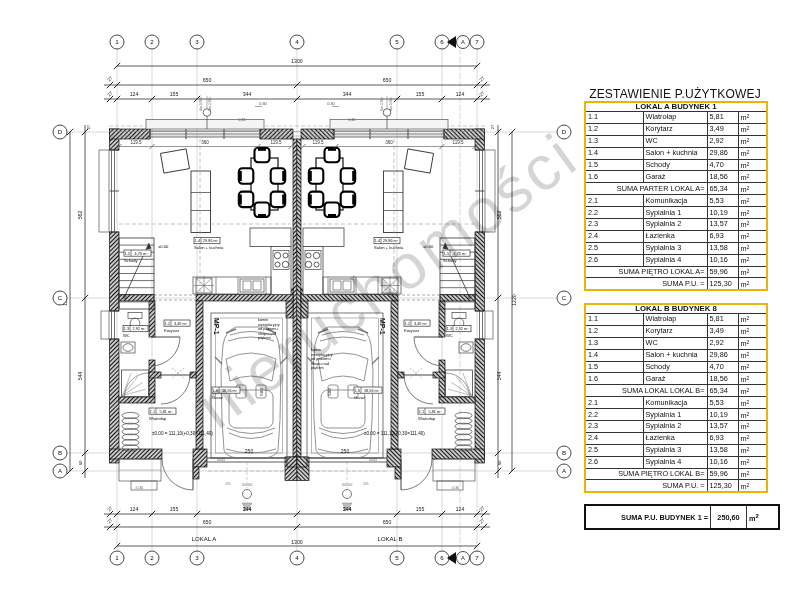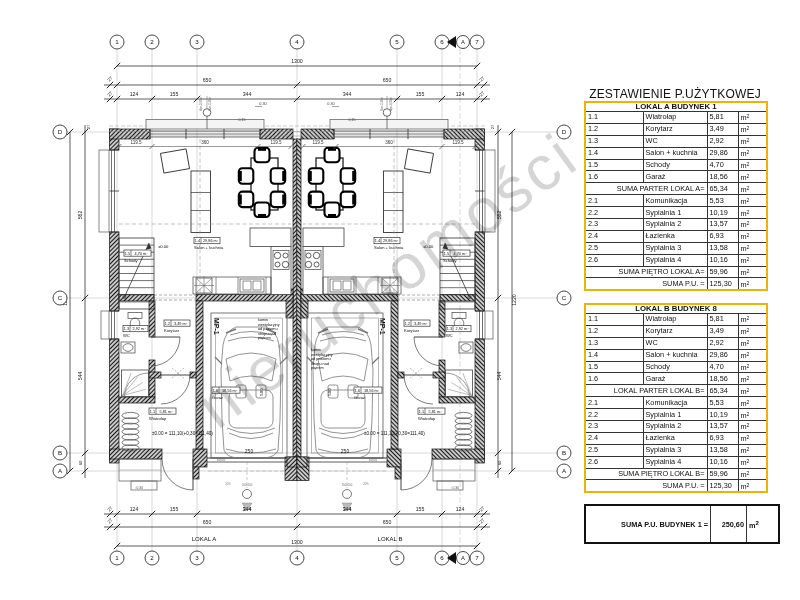--- a/index.html
+++ b/index.html
@@ -12,21 +12,21 @@
 .zt .c2{text-align:left}
 .zt .c3{text-align:left}
 .zt .c4{text-align:left}
 .zt .cs{text-align:right;font-weight:normal}
 .zt .b{font-weight:normal}
 .zt sup{font-size:5px;vertical-align:2px}
 #tA{left:584px;top:101px}
 #tB{left:584px;top:303px}
 #tS{left:584px;top:504px}
 #tS table{border-collapse:collapse;width:182px;border:2px solid #111;table-layout:fixed}
-#tS td{font-size:7.3px;height:11px;line-height:9px;padding:12px 2px;color:#111;white-space:nowrap}
+#tS td{font-size:7.3px;height:11px;line-height:9px;padding:5px 2px;color:#111;white-space:nowrap}
 </style></head>
 <body>
 
 <div id="plan">
 <svg width="800" height="600" viewBox="0 0 800 600" font-family="Liberation Sans, sans-serif">
 <defs>
         <pattern id="hat" width="3.0" height="3.0" patternUnits="userSpaceOnUse" patternTransform="rotate(45)">
           <rect width="3.0" height="3.0" fill="#c9c9c9"></rect>
           <line x1="0" y1="0" x2="0" y2="3.0" stroke="#000" stroke-width="1.8"></line>
         </pattern>
@@ -816,21 +816,21 @@
           <td class="c3">4,70</td>
           <td class="c4">m<sup>2</sup></td>
         </tr>
 <tr>
           <td class="c1">1.6</td>
           <td class="c2">Garaż</td>
           <td class="c3">18,56</td>
           <td class="c4">m<sup>2</sup></td>
         </tr>
 <tr>
-          <td colspan="2" class="cs">LOKAL PARTER LOKAL B=</td>
+          <td colspan="2" class="cs">SUMA LOKAL LOKAL B=</td>
           <td class="c3 b">65,34</td>
           <td class="c4 b">m<sup>2</sup></td>
         </tr>
 <tr>
           <td class="c1">2.1</td>
           <td class="c2">Komunikacja</td>
           <td class="c3">5,53</td>
           <td class="c4">m<sup>2</sup></td>
         </tr>
 <tr>
@@ -875,17 +875,17 @@
         </tr>
 </tbody>
     </table>
 </div>
 
 <div id="tS" class="abs">
 <table>
       <tbody>
         <tr>
           <td style="width:120px;text-align:right;font-weight:bold">SUMA P.U. BUDYNEK 1 =</td>
-          <td style="width:31px;text-align:right;font-weight:bold;border-left:1px solid #333">250,60</td>
+          <td style="width:31px;text-align:center;font-weight:bold;border-left:1px solid #333">250,60</td>
           <td style="width:27px;font-weight:bold;border-left:1px solid #333">m<sup>2</sup></td>
         </tr>
       </tbody>
     </table>
 </div>
 </body></html>

